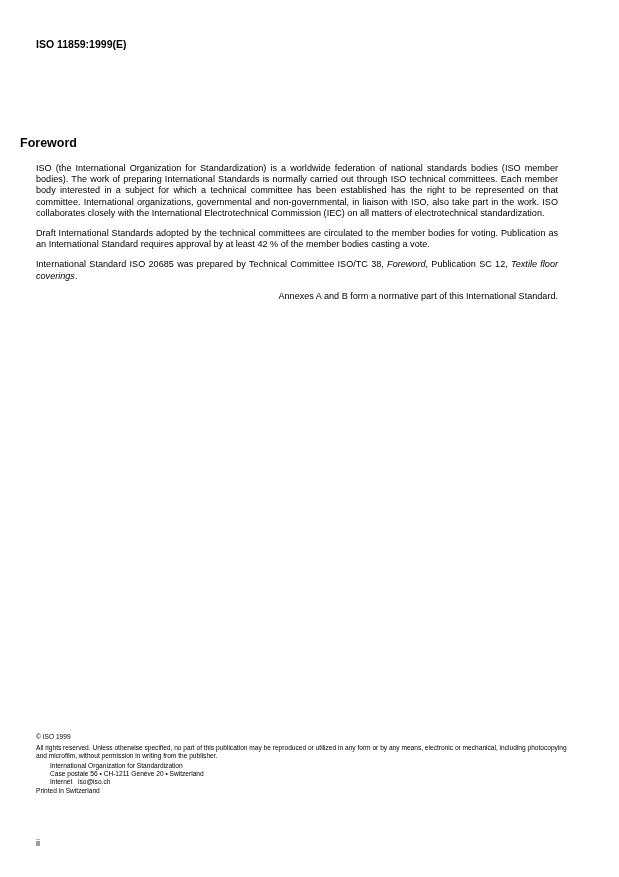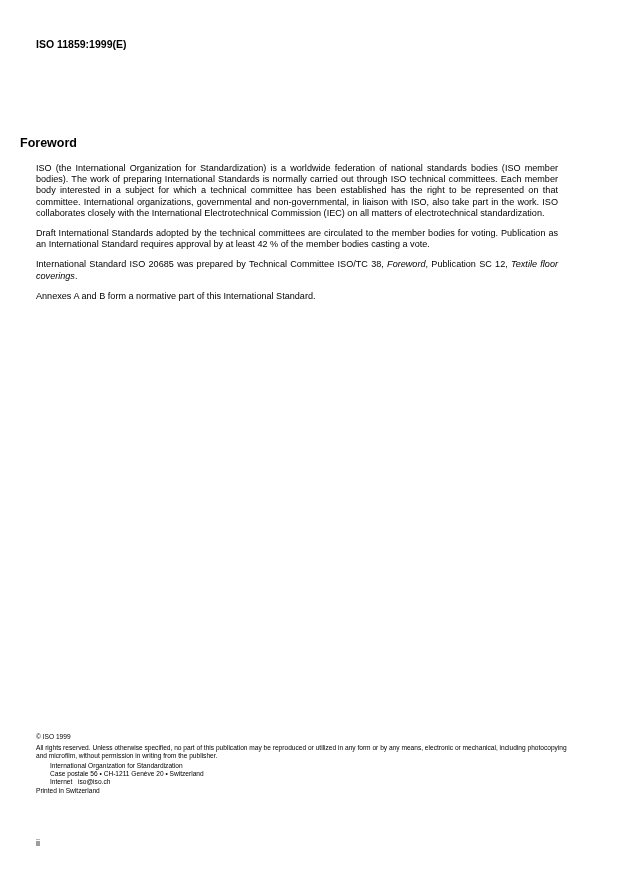--- a/index.html
+++ b/index.html
@@ -13,21 +13,21 @@
   }
   .title {
     position: absolute; left: 20px; top: 136px;
     font-size: 12.5px; font-weight: bold;
   }
   .body {
     position: absolute; left: 36px; top: 163px; width: 534px;
     font-size: 9.1px; line-height: 11.2px;
   }
   .body p { margin: 0 12px 9px 0; text-align: justify; }
-  .body p.last { text-align: left; }
+  .body p.last { text-align: right; }
   .footer {
     position: absolute; left: 36px; top: 733px; width: 540px;
     font-size: 6.6px; line-height: 8.2px;
   }
   .footer .copy { margin-bottom: 3px; }
   .footer .rights { margin-bottom: 1px; }
   .footer .addr { padding-left: 14px; }
   .footer .internet-label { display: inline-block; width: 28px; }
   .footer .printed { margin-top: 1px; }
   .page-num {

